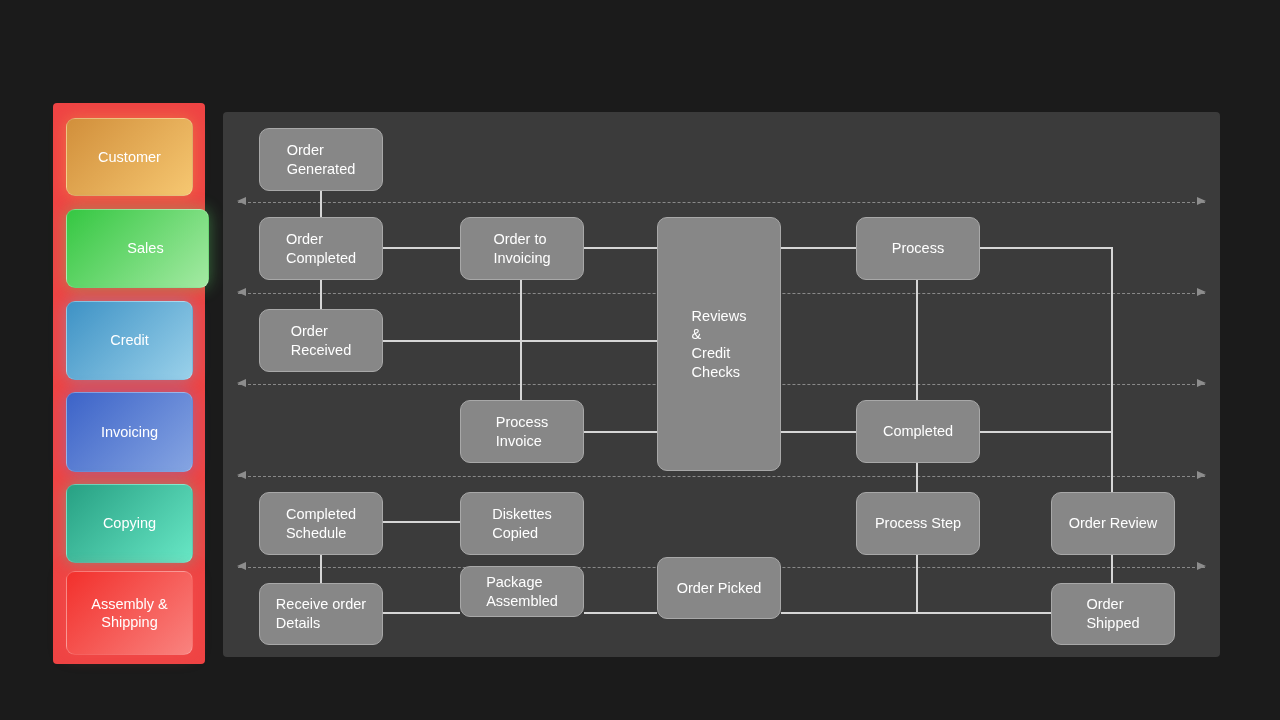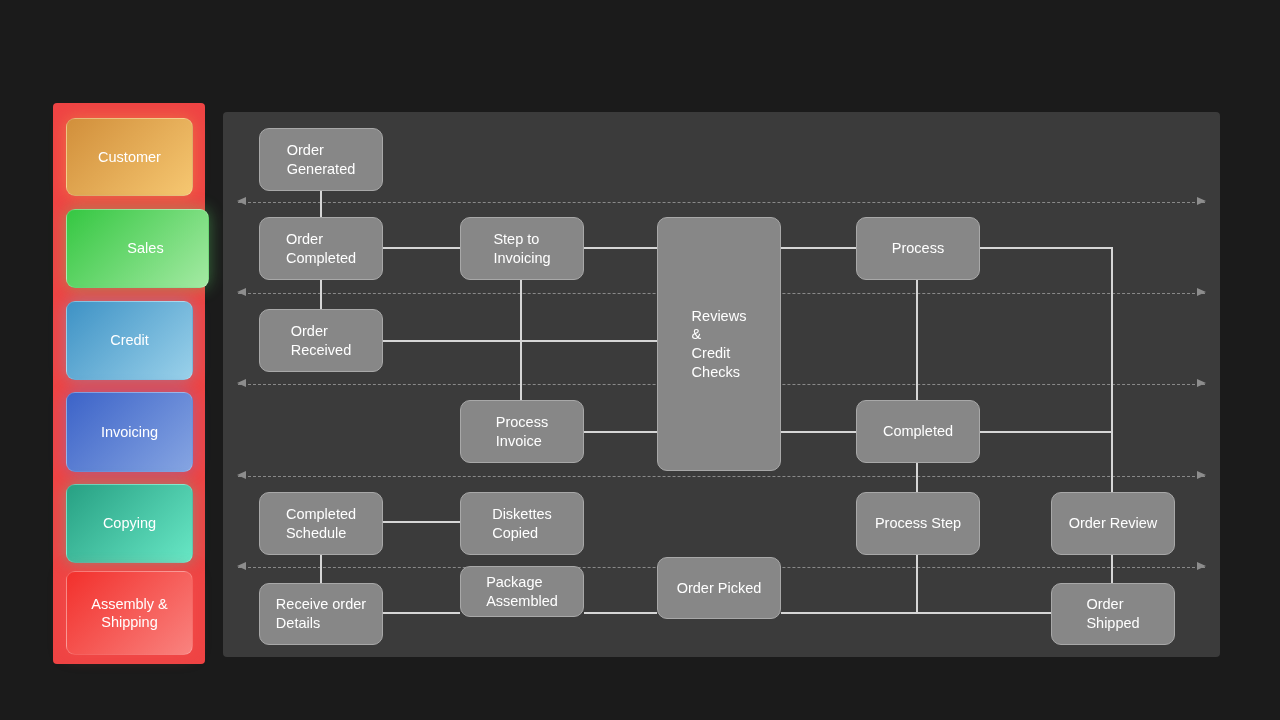--- a/index.html
+++ b/index.html
@@ -106,21 +106,21 @@
     <div class="h" style="left:757px;top:319px;width:132px"></div>
     <div class="h" style="left:160px;top:409px;width:77px"></div>
     <div class="h" style="left:160px;top:500px;width:77px"></div>
     <div class="h" style="left:361px;top:500px;width:73px"></div>
     <div class="h" style="left:558px;top:500px;width:271px"></div>
 
     <div class="node" style="left:36px;top:16px">Order
 Generated</div>
     <div class="node" style="left:36px;top:105px">Order
 Completed</div>
-    <div class="node" style="left:237px;top:105px">Step to
+    <div class="node" style="left:237px;top:105px">Order to
 Invoicing</div>
     <div class="node" style="left:434px;top:105px;height:254px">Reviews
 &amp;
 Credit
 Checks</div>
     <div class="node" style="left:633px;top:105px">Process</div>
     <div class="node" style="left:36px;top:197px">Order
 Received</div>
     <div class="node" style="left:237px;top:288px">Process
 Invoice</div>

